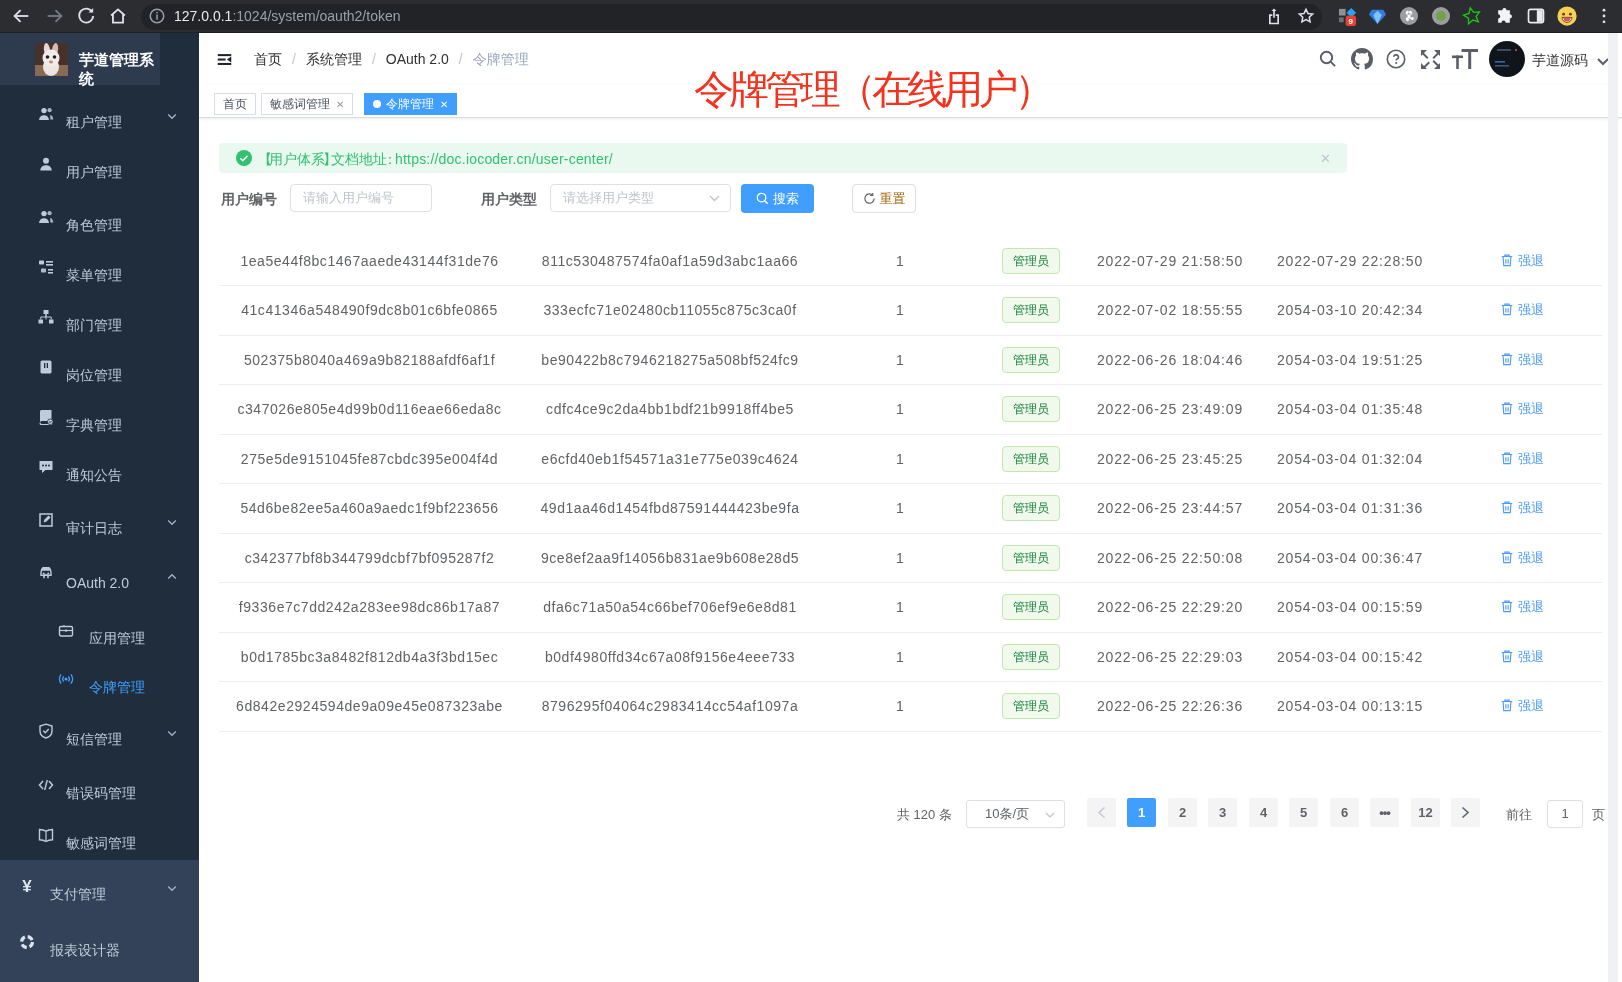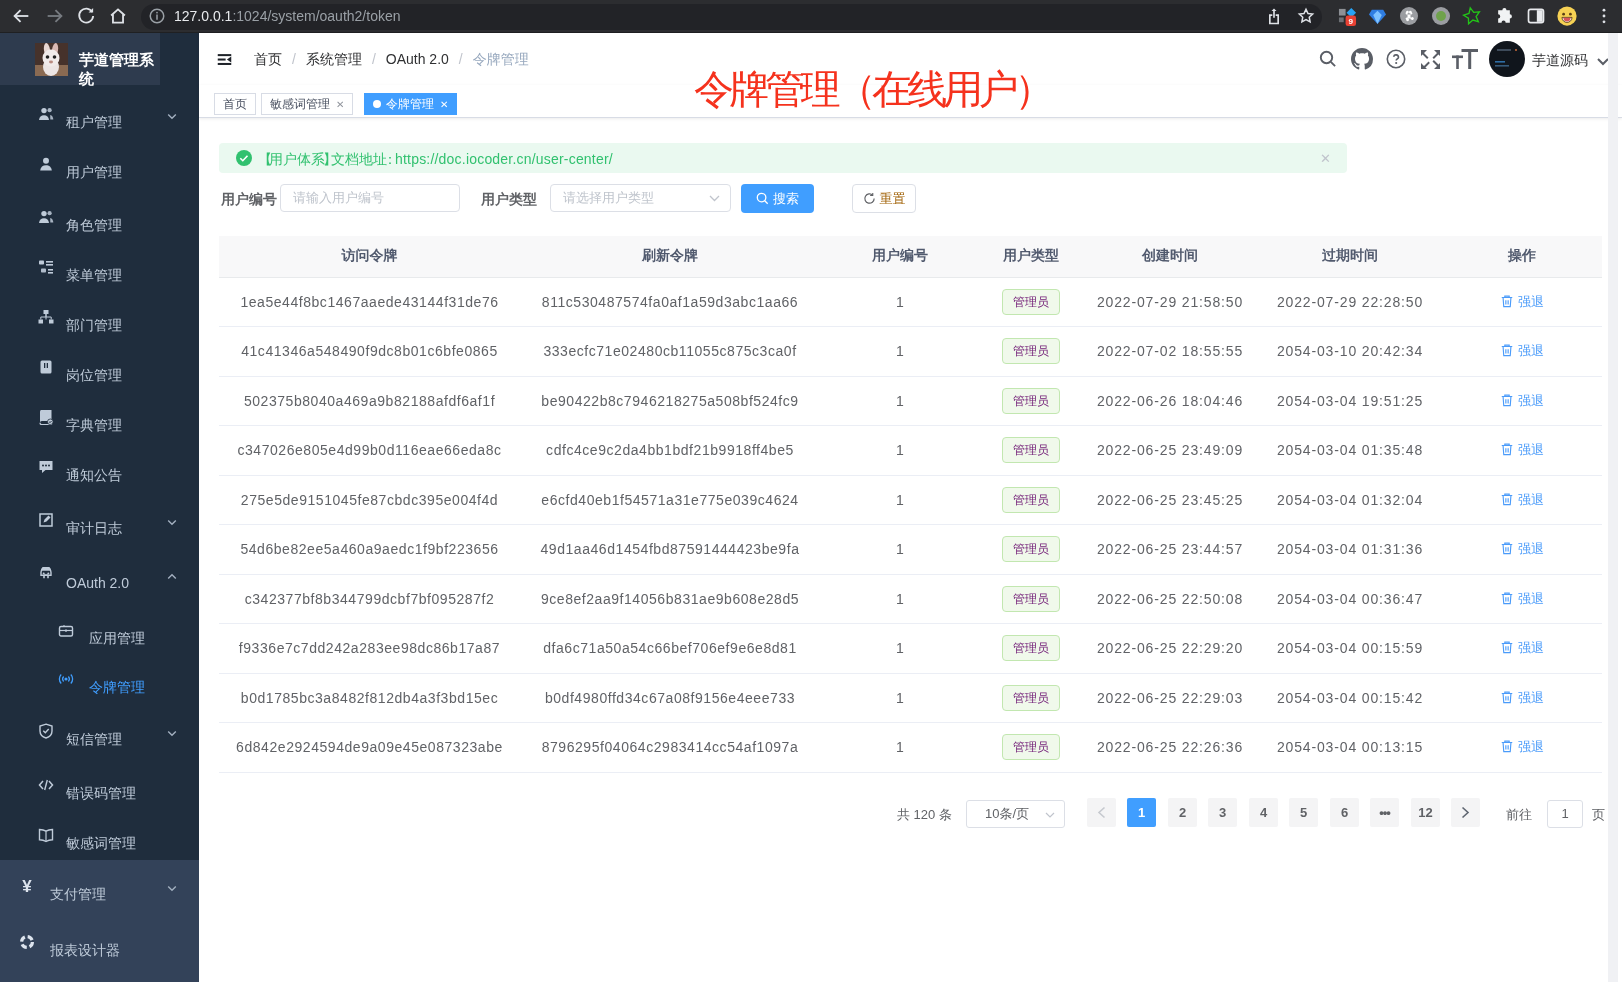--- a/index.html
+++ b/index.html
@@ -49,21 +49,21 @@
 
 .flabel { position:absolute; top:191px; font-size:14px; font-weight:bold; color:#606266; }
 .finput { position:absolute; top:184px; height:28px; border:1px solid #dcdfe6; border-radius:4px; background:#fff; font-size:13px; color:#bfc4cc; line-height:26px; padding-left:12px; }
 .fbtn { position:absolute; top:184px; height:29px; border-radius:4px; font-size:13px; text-align:center; }
 
 #tbl { position:absolute; left:219px; top:236px; width:1383px; border-collapse:collapse; table-layout:fixed; }
 #tbl th { height:41px; background:#f8f8f9; color:#515a6e; font-size:14px; font-weight:bold; text-align:center; border-bottom:1px solid #e8eaec; }
 #tbl td { height:49.5px; color:#606266; font-size:14px; text-align:center; border-bottom:1px solid #ebeef5; }
 #tbl td.tok { letter-spacing:0.55px;margin-top:28px; }
 #tbl td.tim { letter-spacing:0.85px; }
-.gtag { display:inline-block; height:26px; line-height:24px; padding:0 10px; background:#f0f9eb; border:1px solid #c2e7b0; border-radius:4px; color:#701a75; font-size:12px; }
+.gtag { display:inline-block; height:26px; line-height:24px; padding:0 10px; background:#f0f9eb; border:1px solid #c2e7b0; border-radius:4px; color:#15803d; font-size:12px; }
 .kick { color:#4a9bfa; font-size:13px; white-space:nowrap; }
 .kick svg { vertical-align:-2px; margin-right:4px; }
 
 .pg { position:absolute; top:800px; height:28px; }
 .pbtn { position:absolute; top:798px; width:29px; height:29px; line-height:29px; border-radius:2px; background:#f4f4f5; color:#606266; font-size:13px; font-weight:bold; text-align:center; }
 .pbtn.cur { background:#409eff; color:#fff; }
 
 #scroll { position:absolute; left:1608px; top:33px; width:10px; height:949px; background:#f0f1f4; }
 </style>
 </head>
@@ -373,21 +373,21 @@
 
 <div id="alert">
   <svg style="position:absolute;left:17px;top:7px" width="16" height="16" viewBox="0 0 16 16">
       <circle cx="8" cy="8" r="8" fill="#31c16f"></circle>
       <path d="M4.3 8.2l2.5 2.5 4.7-5" fill="none" stroke="#fff" stroke-width="1.6"></path>
     </svg>
   <div class="atxt"><i class="pn" style="width:11px">【</i>用户体系<i class="pn" style="width:6px;text-indent:-2px">】</i>文档地址<i class="pn" style="width:8px;text-indent:-4px">：</i><span style="letter-spacing:0.2px">https://doc.iocoder.cn/user-center/</span></div>
   <div class="ax">✕</div>
 </div>
 <div class="flabel" style="left:221px">用户编号</div>
-<div class="finput" style="left:280px;width:180px">请输入用户编号</div>
+<div class="finput" style="left:290px;width:142px">请输入用户编号</div>
 <div class="flabel" style="left:481px">用户类型</div>
 <div class="finput" style="left:550px;width:181px">请选择用户类型<svg style="position:absolute;right:10px;top:10px" width="11" height="7" viewBox="0 0 11 7">
       <path d="M1 1l4.5 4.5L10 1" fill="none" stroke="#c0c4cc" stroke-width="1.3"></path>
     </svg></div>
 <div class="fbtn" style="left:741px;width:73px;background:#409eff;color:#fff;line-height:29px"><svg style="vertical-align:-1.5px;margin-right:4px" width="13" height="13" viewBox="0 0 14 14">
       <circle cx="6" cy="6" r="4.6" fill="none" stroke="#fff" stroke-width="1.4"></circle>
       <path d="M9.4 9.4l3.2 3.2" stroke="#fff" stroke-width="1.4"></path>
     </svg>搜索</div>
 <div class="fbtn" style="left:852px;width:64px;border:1px solid #dcdfe6;color:#a16207;line-height:27px;background:#fff"><svg style="vertical-align:-1.5px;margin-right:4px" width="13" height="13" viewBox="0 0 14 14">
       <g fill="none" stroke="#606266" stroke-width="1.3">
@@ -399,29 +399,20 @@
 <colgroup>
       <col style="width:301px">
       <col style="width:300px">
       <col style="width:160px">
       <col style="width:102px">
       <col style="width:176px">
       <col style="width:184px">
       <col style="width:160px">
     </colgroup>
 <tbody>
-      <tr>
-        <th>访问令牌</th>
-        <th>刷新令牌</th>
-        <th>用户编号</th>
-        <th>用户类型</th>
-        <th>创建时间</th>
-        <th>过期时间</th>
-        <th>操作</th>
-      </tr>
 <tr>
         <td class="tok">1ea5e44f8bc1467aaede43144f31de76</td>
         <td class="tok">811c530487574fa0af1a59d3abc1aa66</td>
         <td>1</td>
         <td><span class="gtag">管理员</span></td>
         <td class="tim">2022-07-29 21:58:50</td>
         <td class="tim">2022-07-29 22:28:50</td>
         <td><span class="kick"><svg width="14" height="14" viewBox="0 0 16 16">
               <g fill="none" stroke="#4a9bfa" stroke-width="1.3">
                 <path d="M2 4h12M5.5 4V2.5h5V4M3.5 4l.8 10.5h7.4L12.5 4"></path>

